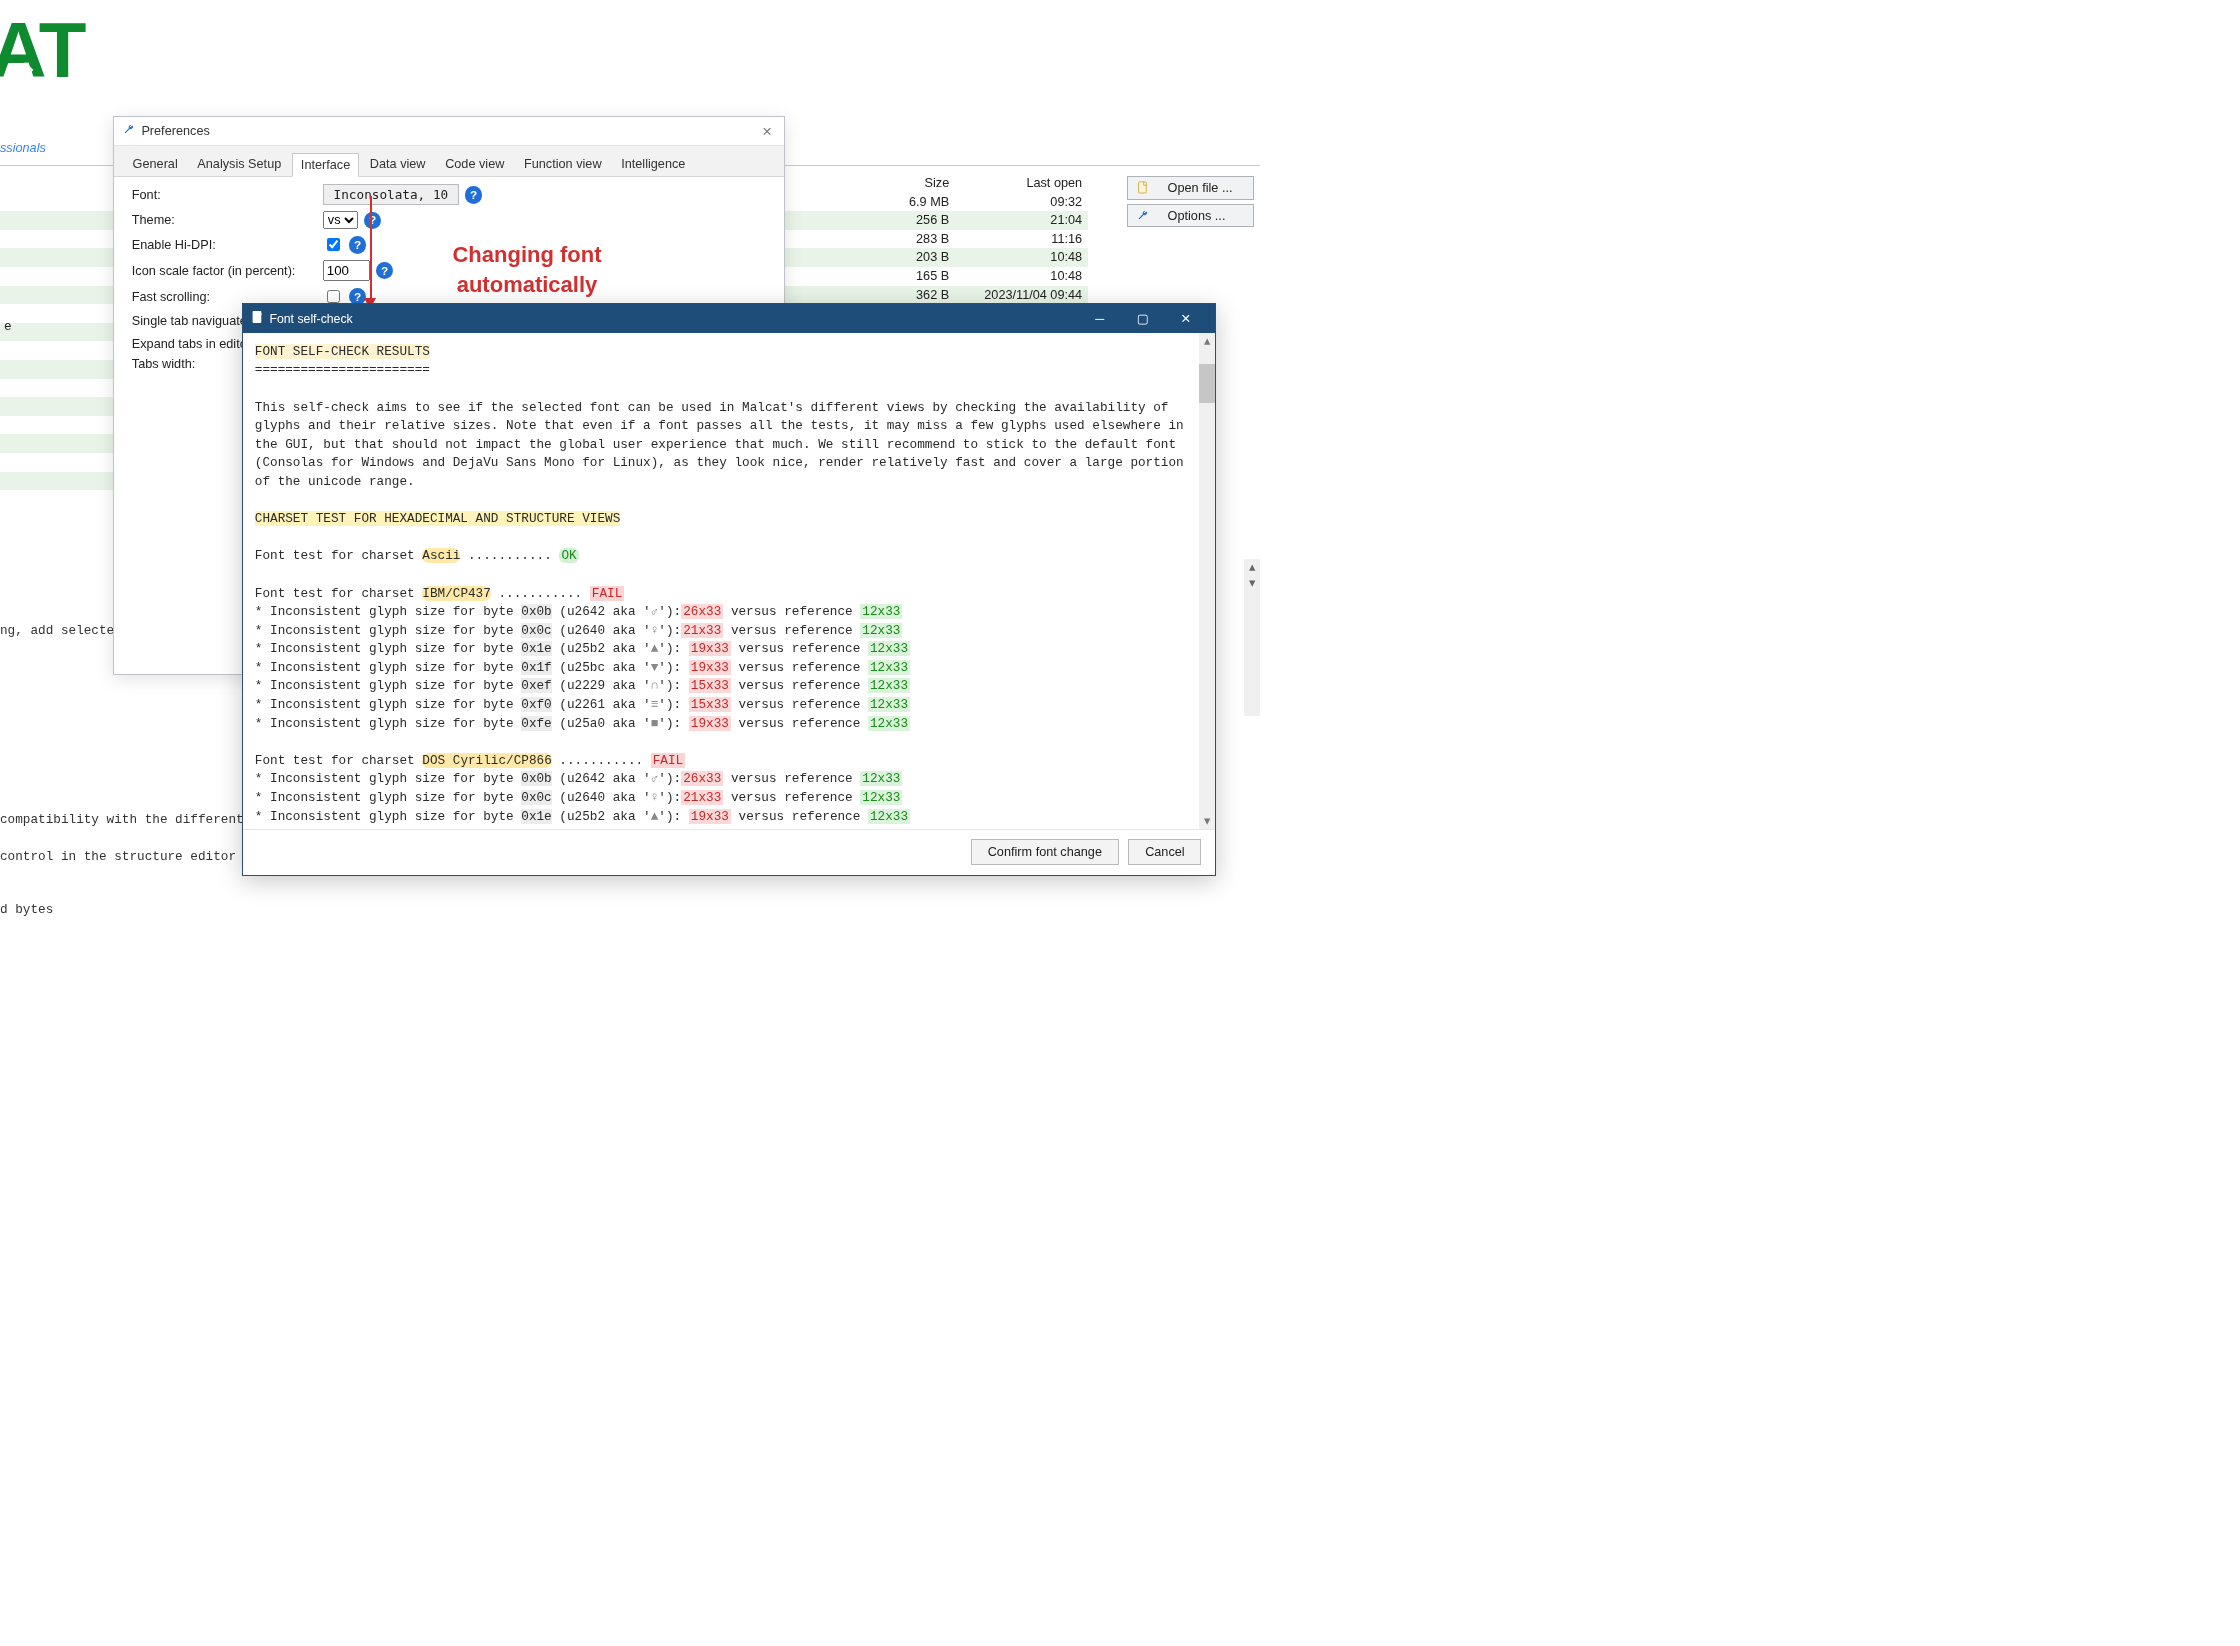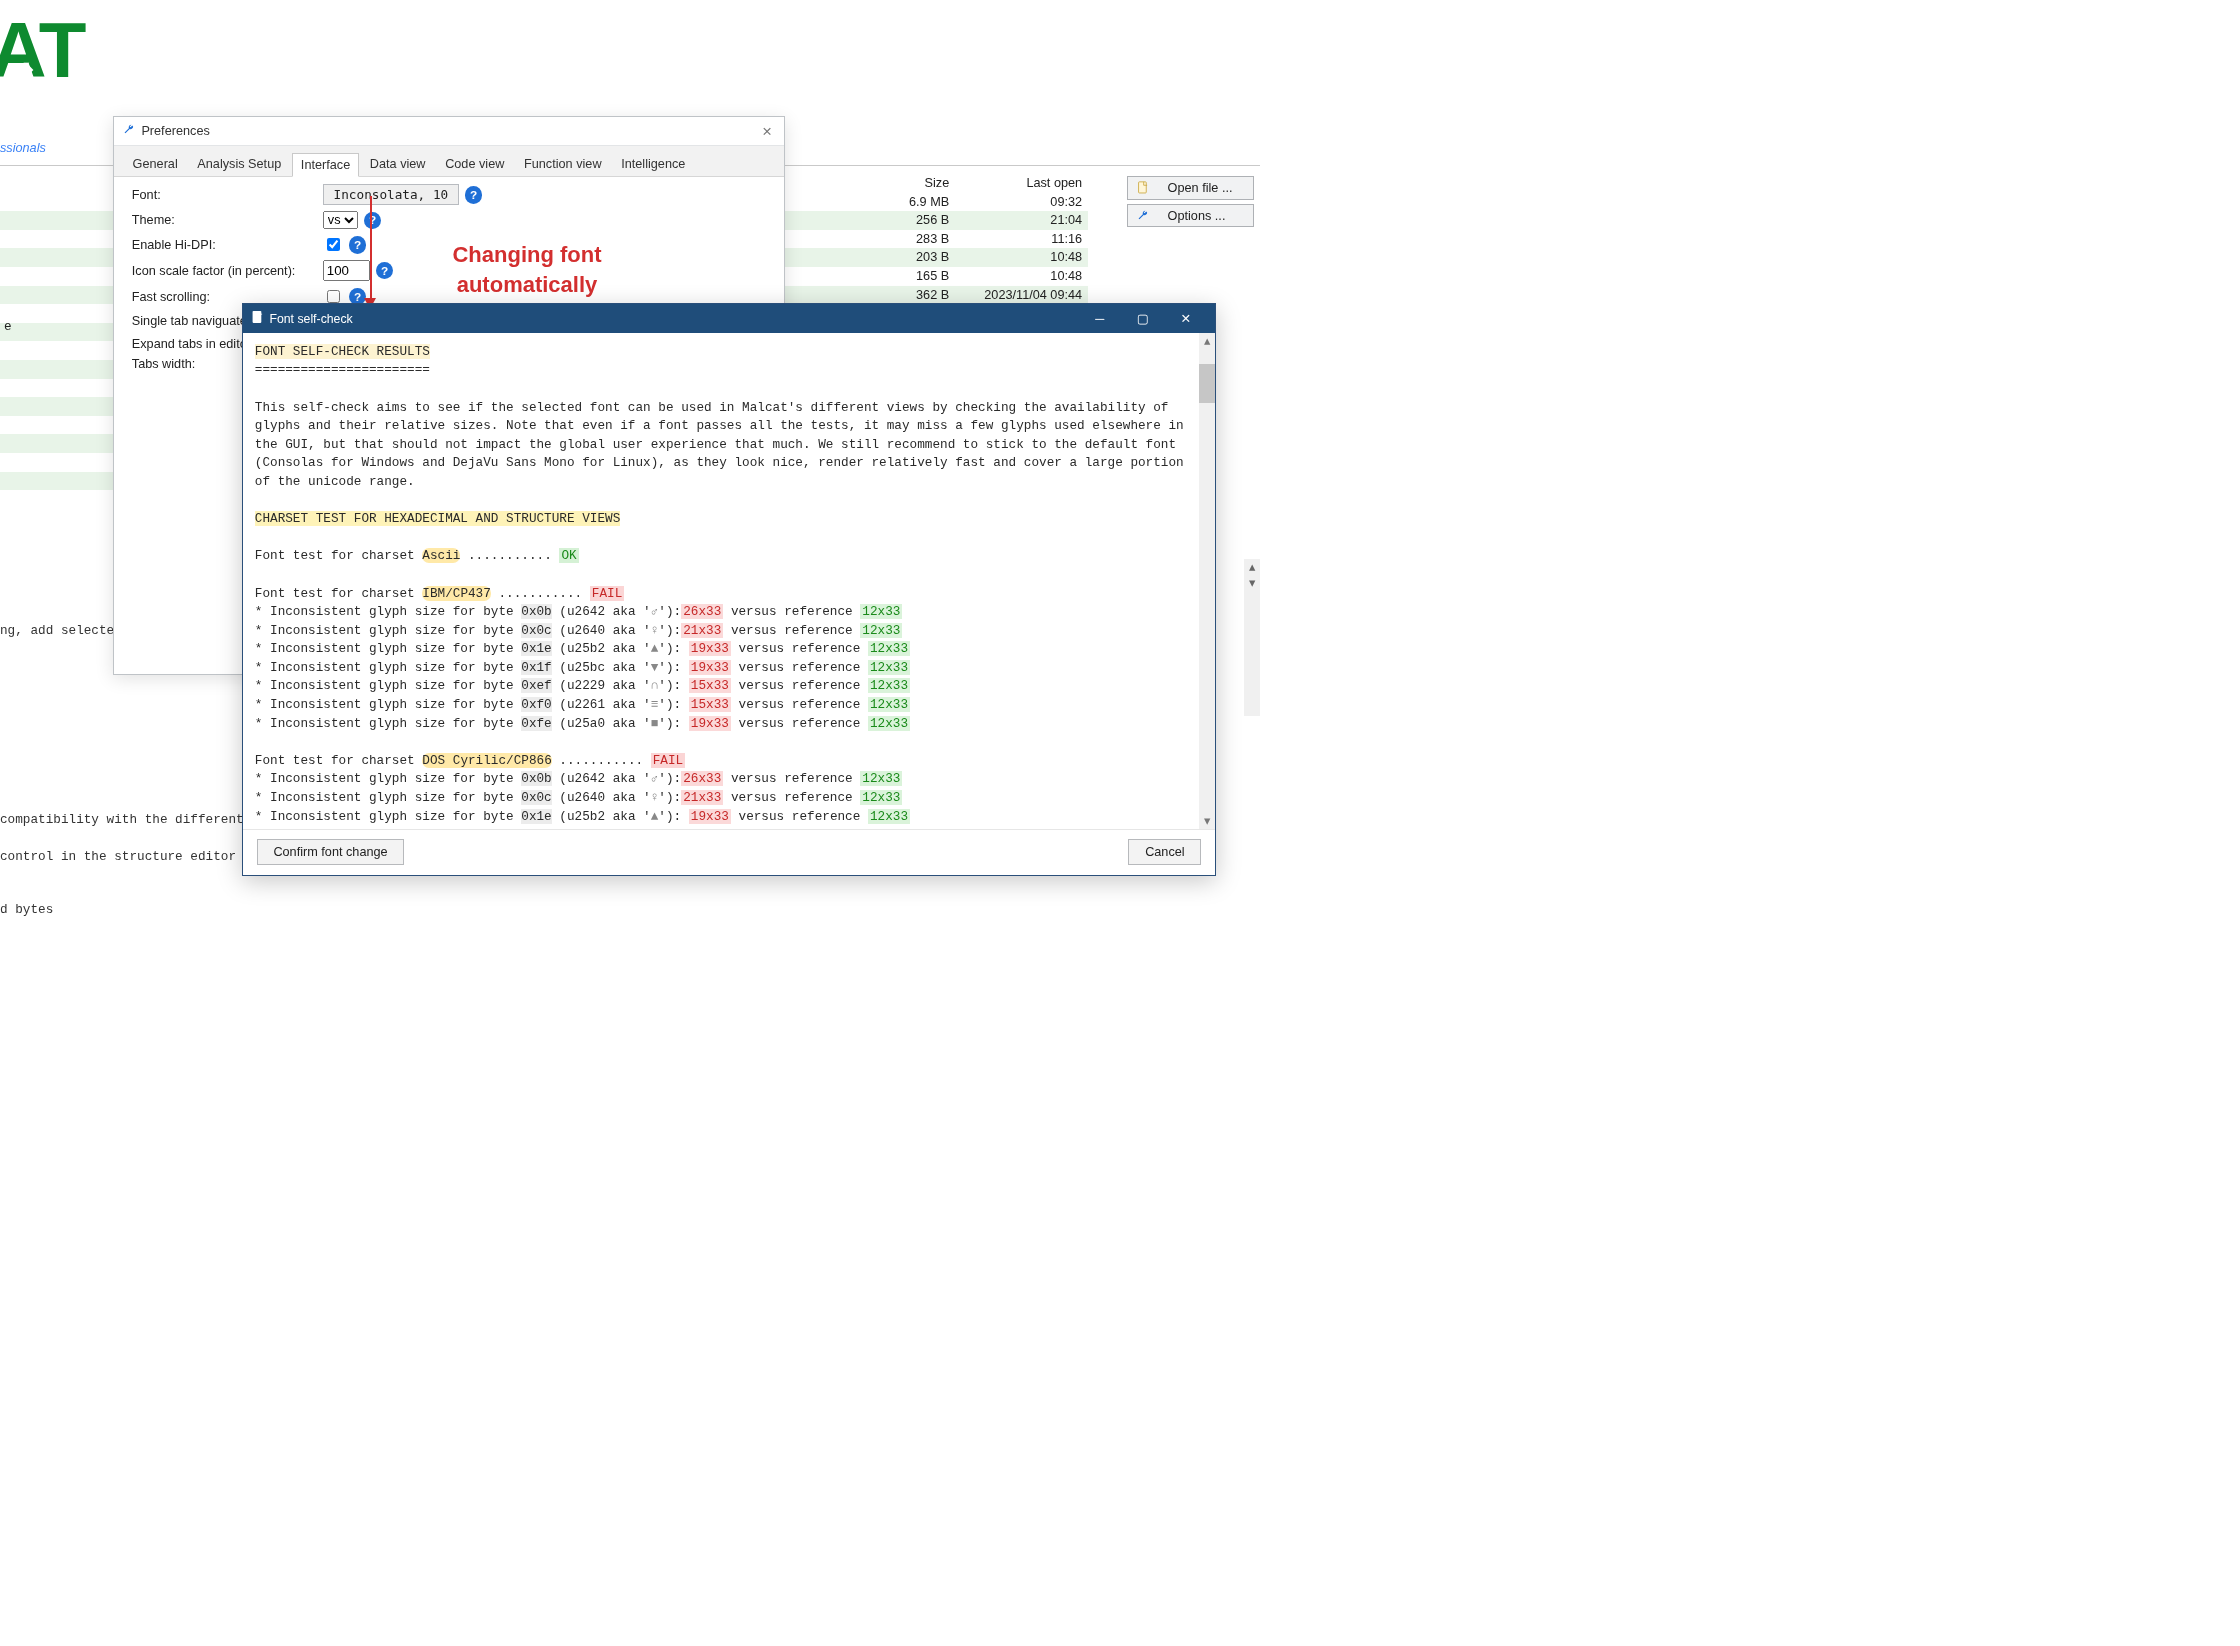--- a/index.html
+++ b/index.html
@@ -168,35 +168,35 @@
     padding: 9.8px 11.8px;
     font-family: Consolas, "Courier New", monospace;
     font-size: 12.7px; line-height: 18.6px; color: #2a2a2a;
   }
   .fsc .scrollbar {
     width: 15.7px; background: #f0f0f0;
     display: flex; flex-direction: column;
   }
   .fsc .scrollbar .thumb { background: #c6c6c6; height: 39px; margin-top: 15.7px; }
   .fsc .footer {
-    display: flex; justify-content: space-between; gap: 9.8px;
+    display: flex; justify-content: flex-end; gap: 9.8px;
     padding: 9.8px 13.7px;
     background: #fff;
     border-top: 1px solid #e6e6e6;
   }
   .fsc .footer .btn {
     border: 1px solid #b7b9bc; background: #f3f3f3;
     padding: 4.9px 15.7px; cursor: pointer;
   }
 
   .hl-head   { background: #fdf3d1; }
   .hl-head2  { background: #fef3b8; }
   .hl-name   { background: #ffe9a8; border-radius: 7px; }
   .hl-byte   { background: #ececec; }
-  .hl-ok     { color: #1a8a1a; background: #d5f1d5; padding: 0 2px; }
+  .hl-ok     { color: #1a8a1a; background: #d5f1d5; padding: 0 2px; border-radius: 6px; }
   .hl-fail   { color: #c62828; background: #fbd5d5; padding: 0 2px; }
   .hl-bad    { color: #c62828; background: #fbd9d9; padding: 0 2px; }
   .hl-ref    { color: #1a8a1a; background: #daf3da; padding: 0 2px; }
   .brace     { color: #888; }
 
   .outer-scroll {
     position: absolute; top: 559px; right: 0; width: 15.7px; height: 157px;
     background: #f0f0f0;
   }
   .outer-scroll .up, .outer-scroll .dn {

